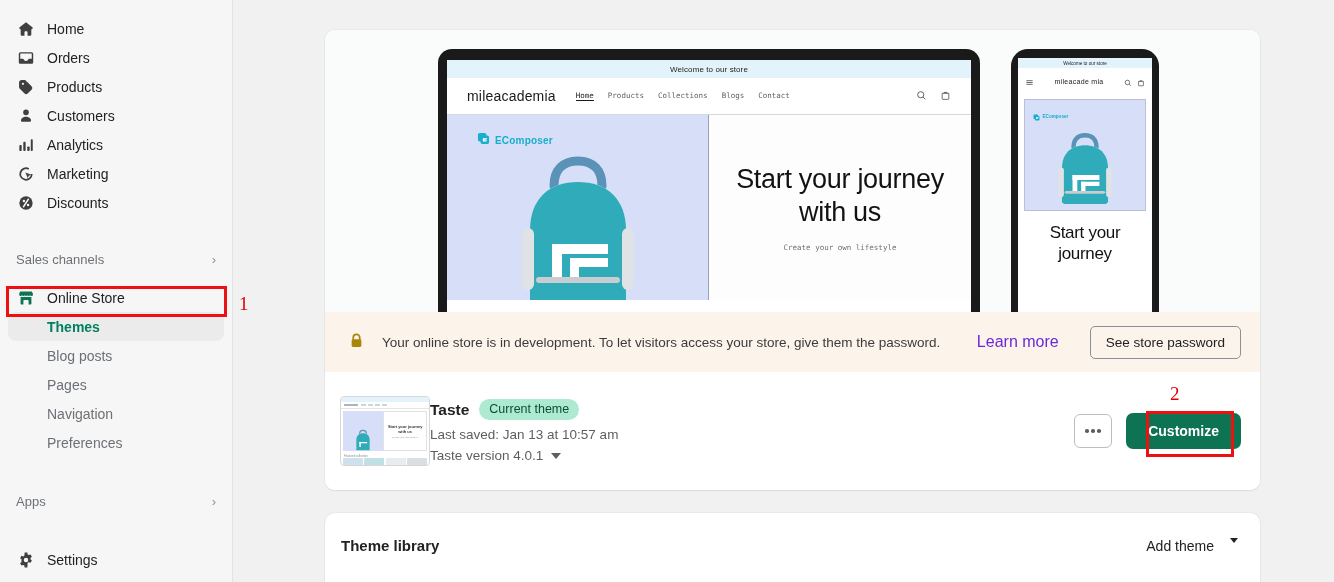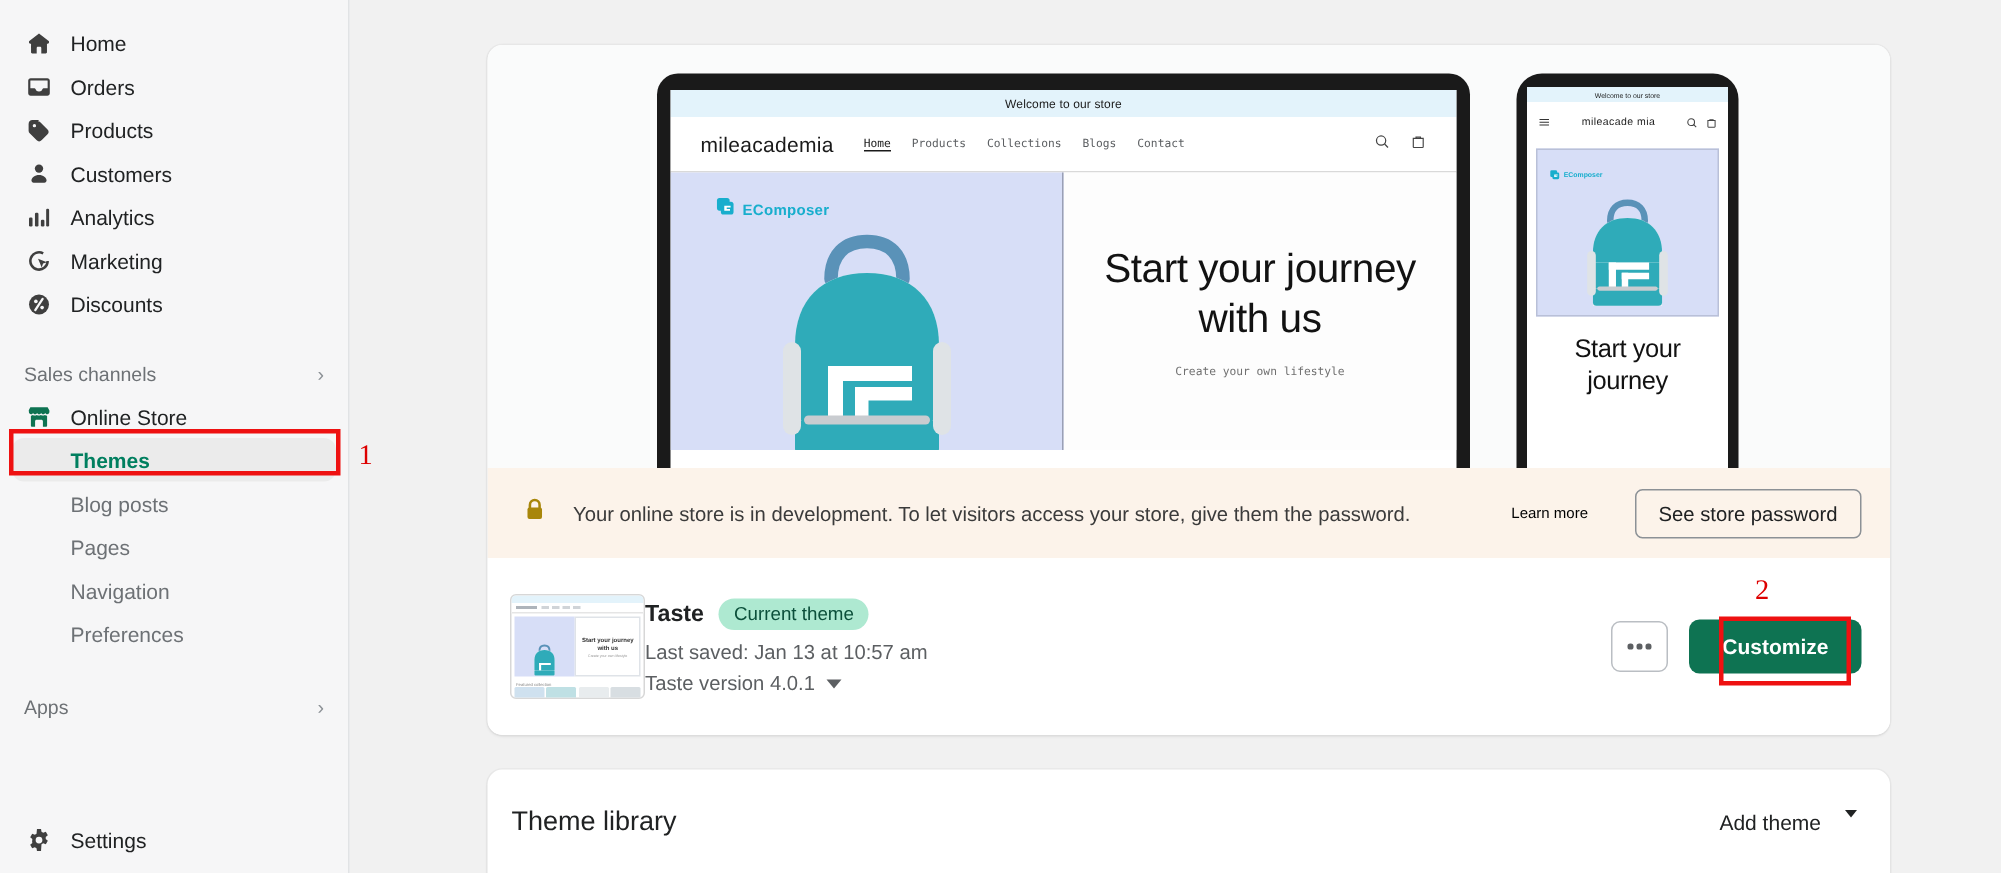--- a/index.html
+++ b/index.html
@@ -36,21 +36,21 @@
     margin-right: 11px;
     display: flex; align-items: center; justify-content: center;
     flex: none;
   }
   .nav-item .ico svg { display: block; }
   .nav-label { font-size: 14px; line-height: 1; }
 
   .section-head {
     display: flex; align-items: center; justify-content: space-between;
     height: 28px;
-    margin: 0 8px;
+    margin: 10px 8px;
     padding: 0 8px 0 8px;
     color: #6d7175;
     font-size: 13px;
   }
   .section-head .chev { color: #8c9196; }
 
   .sub-item {
     display: flex; align-items: center;
     height: 29px;
     margin: 0 8px;
@@ -199,21 +199,21 @@
     width: 100%;
     height: 60px;
     background: #fcf3ea;
     display: flex; align-items: center;
     padding: 0 19px 0 23px;
     gap: 0;
   }
   .dev-text { font-size: 13.5px; color: #3b3b3b; margin-left: 17px; }
   .learn-more {
     margin-left: auto;
-    font-size: 10px; color: #000000;
+    font-size: 16px; color: #6d28d9;
     text-decoration: none; cursor: pointer;
   }
   .see-pass {
     margin-left: 31px;
     background: #fcf3ea;
     border: 1px solid #8c9196;
     border-radius: 5px;
     padding: 8px 15px;
     font-size: 13.5px;
     color: #202223;
@@ -289,21 +289,21 @@
     font-weight: bold;
     cursor: pointer;
     font-family: "Liberation Sans", sans-serif;
   }
 
   
   .library-inner {
     display: flex; align-items: center;
     padding: 24px 22px 0 16px;
   }
-  .library-title { font-size: 18px; font-weight: normal; color: #202223; }
+  .library-title { font-size: 15px; font-weight: bold; color: #202223; }
   .add-theme {
     margin-left: auto;
     display: flex; gap: 16px;
     font-size: 14px; color: #202223; cursor: pointer;
   }
   .add-theme .caret-dn { border-top-color:#202223; border-left-width:4.5px; border-right-width:4.5px; border-top-width:5.5px;}
 
   
   .anno-box {
     position: absolute;

